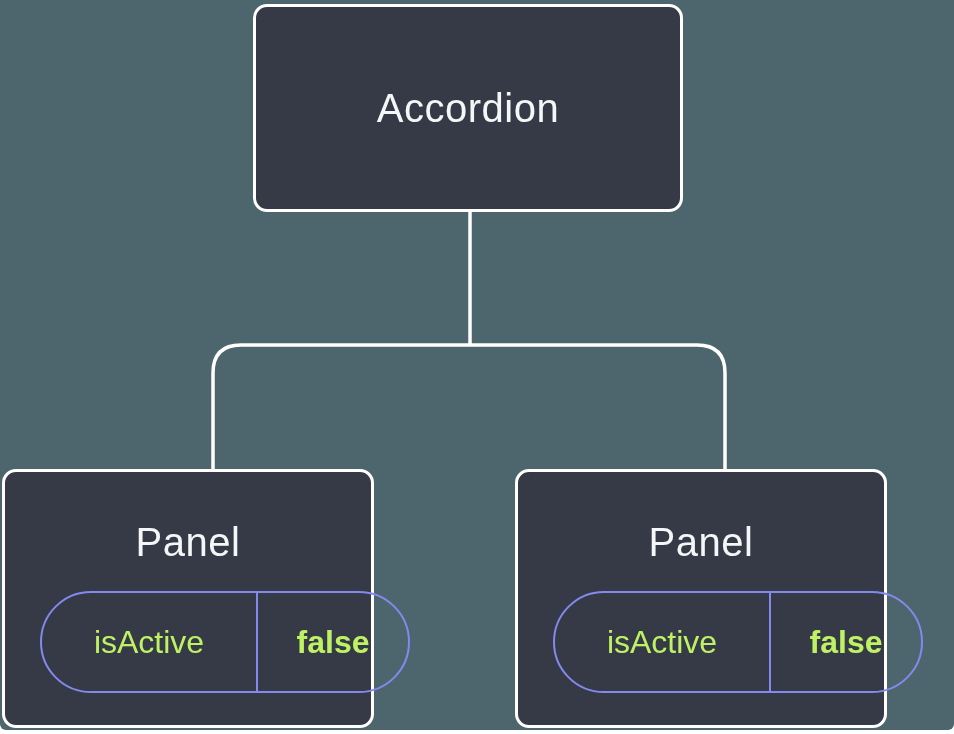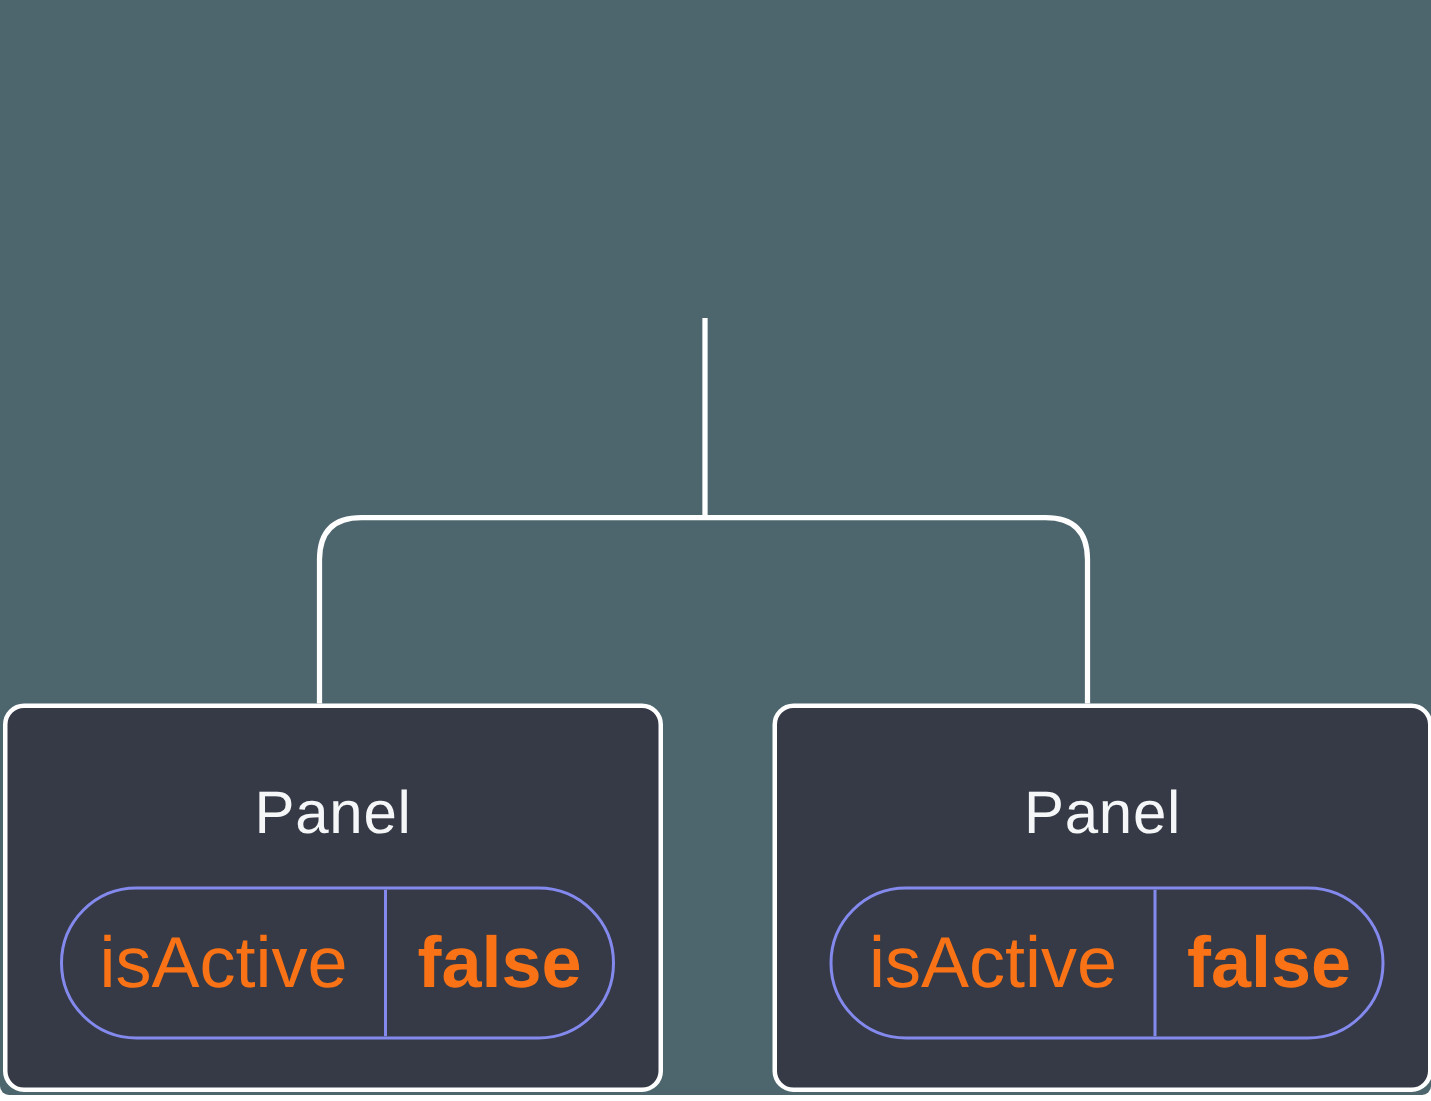--- a/index.html
+++ b/index.html
@@ -47,40 +47,40 @@
     justify-content: center;
   }
   .node-label {
     font-size: 40px;
     font-weight: 500;
     letter-spacing: 0.5px;
     color: #f5f6f7;
   }
   .node-panel {
     top: 469px;
-    width: 440px; height: 259px;
+    width: 372px; height: 259px;
   }
   .node-panel.left  { left: 2px; }
   .node-panel.right { left: 515px; }
   .panel-title {
     position: absolute;
     top: 48px; left: 0; right: 0;
     text-align: center;
   }
   .pill {
     position: absolute;
     top: 119px; left: 35px;
     box-sizing: border-box;
     width: 370px; height: 102px;
     border: 2.5px solid #8489ee;
     border-radius: 51px;
     display: flex;
     align-items: stretch;
-    color: #f97316;
-    font-size: 48px;
+    color: #bef264;
+    font-size: 32px;
     overflow: hidden;
   }
   .pill-key {
     box-sizing: border-box;
     width: 216px;
     border-right: 2.5px solid #8489ee;
     display: flex;
     align-items: center;
     justify-content: center;
   }
@@ -97,20 +97,23 @@
 
 <div class="stage">
 
   <div class="canvas"></div>
 
   <svg class="connectors" viewBox="0 0 954 734" xmlns="http://www.w3.org/2000/svg">
     <path d="M470 212 L470 345" fill="none" stroke="#ffffff" stroke-width="3.5"></path>
     <path d="M213 469 L213 373 Q213 345 241 345 L697 345 Q725 345 725 373 L725 469" fill="none" stroke="#ffffff" stroke-width="3.5"></path>
   </svg>
 
+  <div class="node node-root">
+    <span class="node-label">Accordion</span>
+  </div>
 
   <div class="node node-panel left">
     <div class="panel-title node-label">Panel</div>
     <div class="pill">
       <div class="pill-key">isActive</div>
       <div class="pill-value">false</div>
     </div>
   </div>
 
   <div class="node node-panel right">

